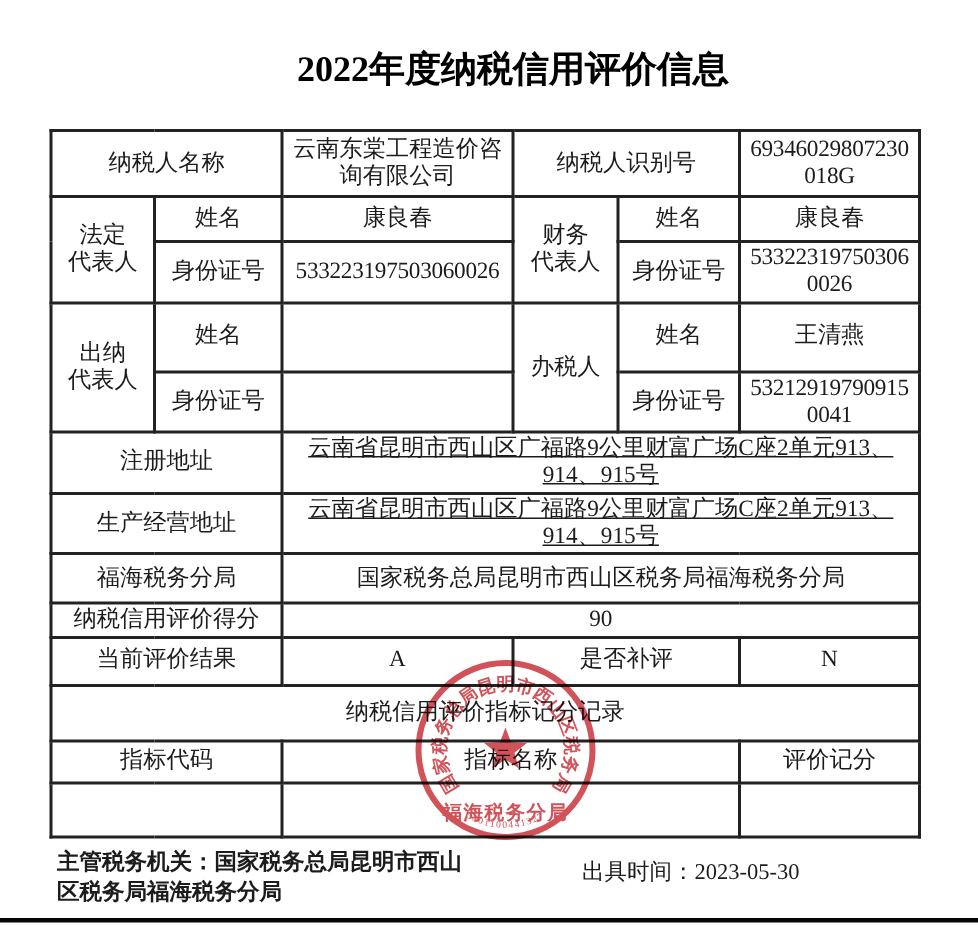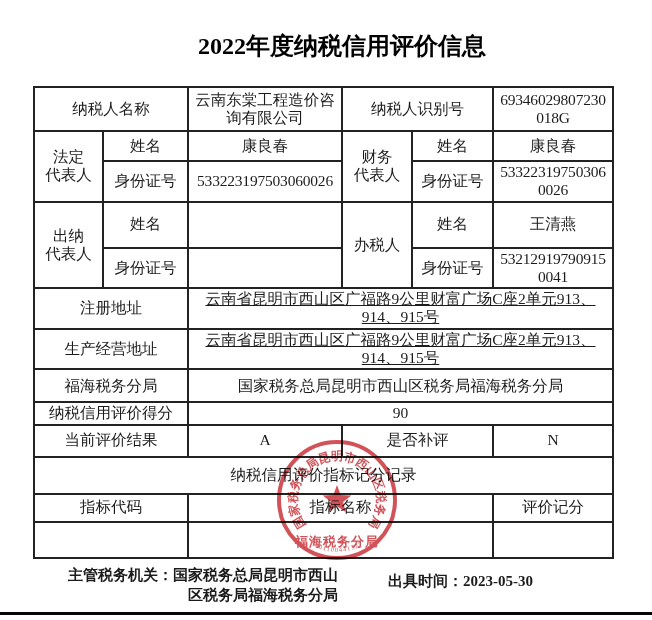--- a/index.html
+++ b/index.html
@@ -18,26 +18,26 @@
   table.info-table td{
     border:2px solid #222222;
     text-align:center;vertical-align:middle;
     font-size:15.5px;line-height:1.18;
     padding:1px 2px;white-space:pre-line;overflow:hidden;
   }
   td.addr{font-size:15px;text-decoration:underline;}
   td.num{letter-spacing:-0.2px;}
   .footer-left{
     position:absolute;left:38px;top:566px;width:300px;
-    text-align:right;font-size:15px;font-weight:bold;
+    text-align:left;font-size:15px;font-weight:bold;
     white-space:pre-line;line-height:1.3;
   }
   .footer-right{
     position:absolute;left:388px;top:572px;
-    font-size:15px;font-weight:bold;white-space:nowrap;
+    font-size:15px;font-weight:normal;white-space:nowrap;
   }
   .bottom-line{
     position:absolute;left:0;top:612px;width:652px;height:3px;background:#050505;
   }
   svg.seal{
     position:absolute;left:262px;top:425px;width:150px;height:150px;
     opacity:0.85;mix-blend-mode:multiply;pointer-events:none;
   }
 </style>
 </head>

